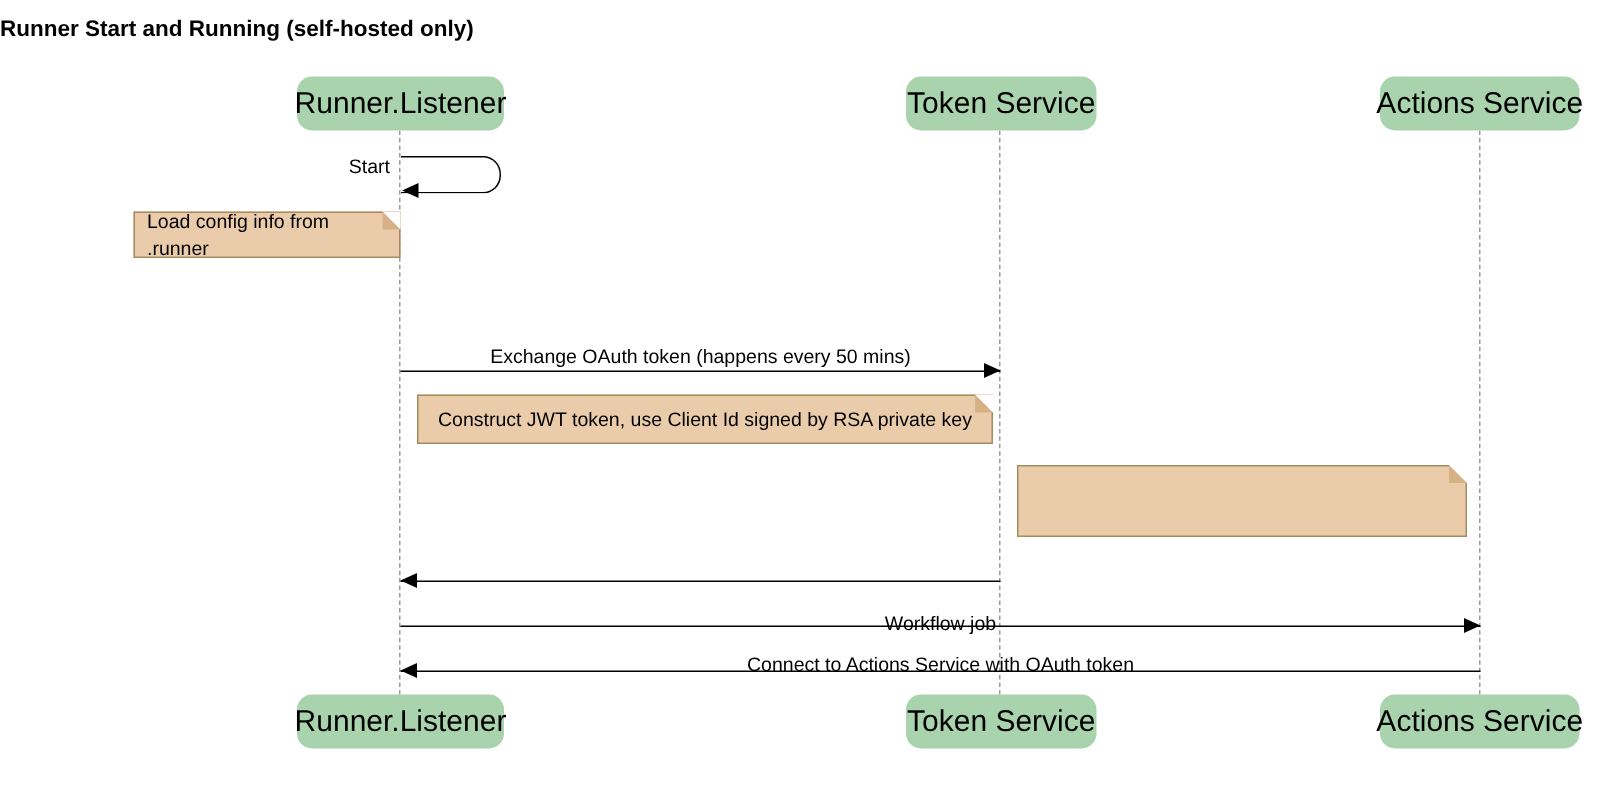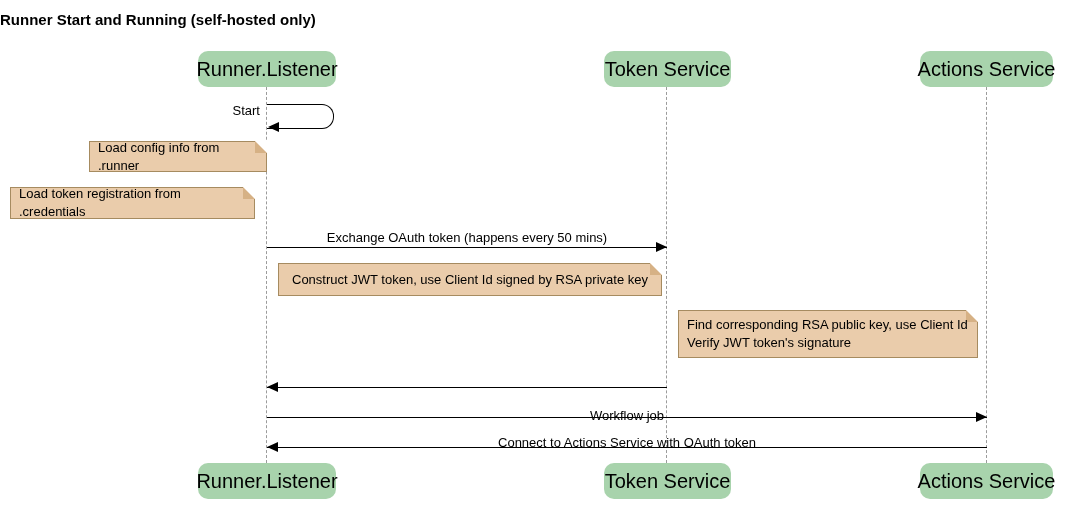--- a/index.html
+++ b/index.html
@@ -87,38 +87,32 @@
 
   <div class="start-label">Start</div>
   <div class="self-loop"></div>
   <div class="arrow-l" style="left:268px; top:122px;"></div>
 
   <div class="note" style="left:77px; top:141px; width:178px; height:31px;margin-left:12px;">
     <span class="note-fold"></span>
     <span class="note-text">Load config info from .runner</span>
   </div>
 
-  <div class="note" style="left:10px; top:187px; width:245px; height:32px;">
-    <span class="note-fold"></span>
-    <span class="note-text">Load token registration from .credentials</span>
-  </div>
 
   <div class="msg-label" style="left:467px; top:230px;">Exchange OAuth token (happens every 50 mins)</div>
   <div class="msg-line" style="left:267px; top:247px; width:400px;"></div>
   <div class="arrow-r" style="left:656px; top:242px;"></div>
 
   <div class="note" style="left:278px; top:263px; width:384px; height:33px;">
     <span class="note-fold"></span>
     <span class="note-text">Construct JWT token, use Client Id signed by RSA private key</span>
   </div>
 
   <div class="note align-left" style="left:678px; top:310px; width:300px; height:48px;">
     <span class="note-fold"></span>
-    <span class="note-text">Find corresponding RSA public key, use Client Id
-Verify JWT token's signature</span>
   </div>
 
   <div class="msg-line" style="left:267px; top:387px; width:400px;"></div>
   <div class="arrow-l" style="left:267px; top:382px;"></div>
 
   <div class="msg-label" style="left:627px; top:400px;margin-top:35px;">Connect to Actions Service with OAuth token</div>
   <div class="msg-line" style="left:267px; top:417px; width:720px;"></div>
   <div class="arrow-r" style="left:976px; top:412px;"></div>
 
   <div class="msg-label" style="left:627px; top:408px;">Workflow job</div>

